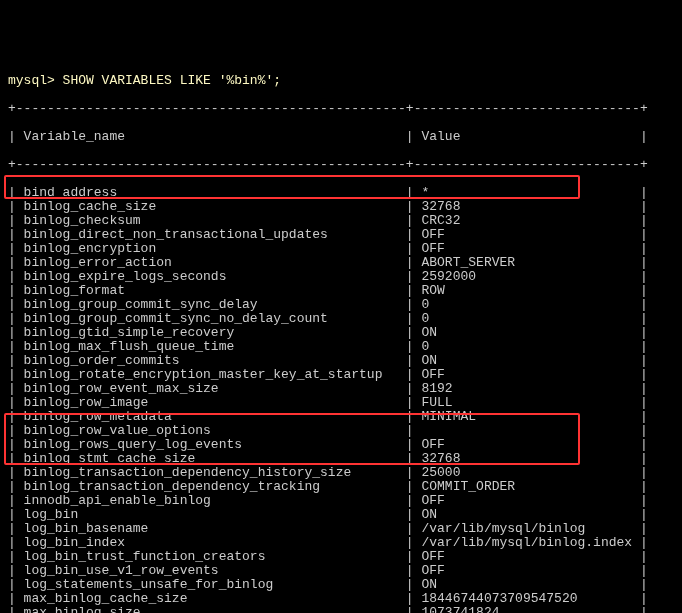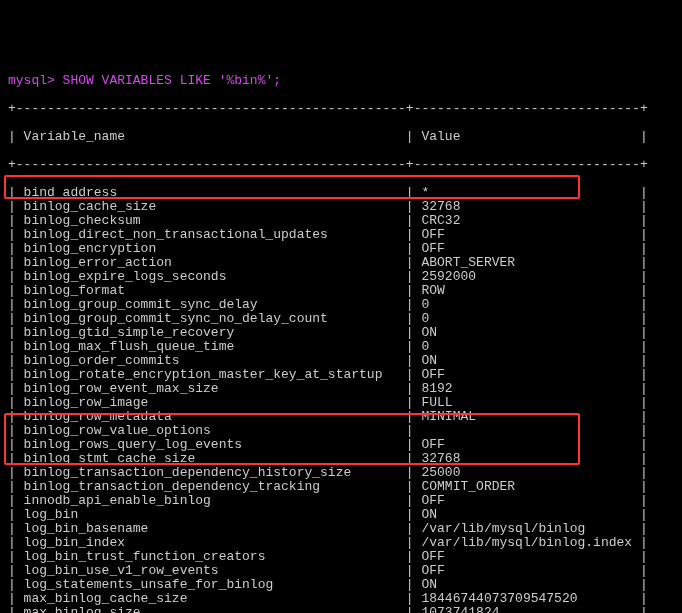--- a/index.html
+++ b/index.html
@@ -12,21 +12,21 @@
     line-height: 14px;
     white-space: pre;
     width: 682px;
     height: 613px;
     overflow: hidden;
     position: relative;
   }
   .terminal {
     padding: 4px 8px;
   }
-  .cmd { color: #d946ef; }
+  .cmd { color: #fef9c3; }
   .tbl { color: #ccc; margin-top: 24px; }
   .sep { color: #ccc; }
   .hl {
     position: absolute;
     border: 2px solid #f33;
     background: transparent;
     pointer-events: none;
     border-radius: 2px;
   }
   .hl1 {

